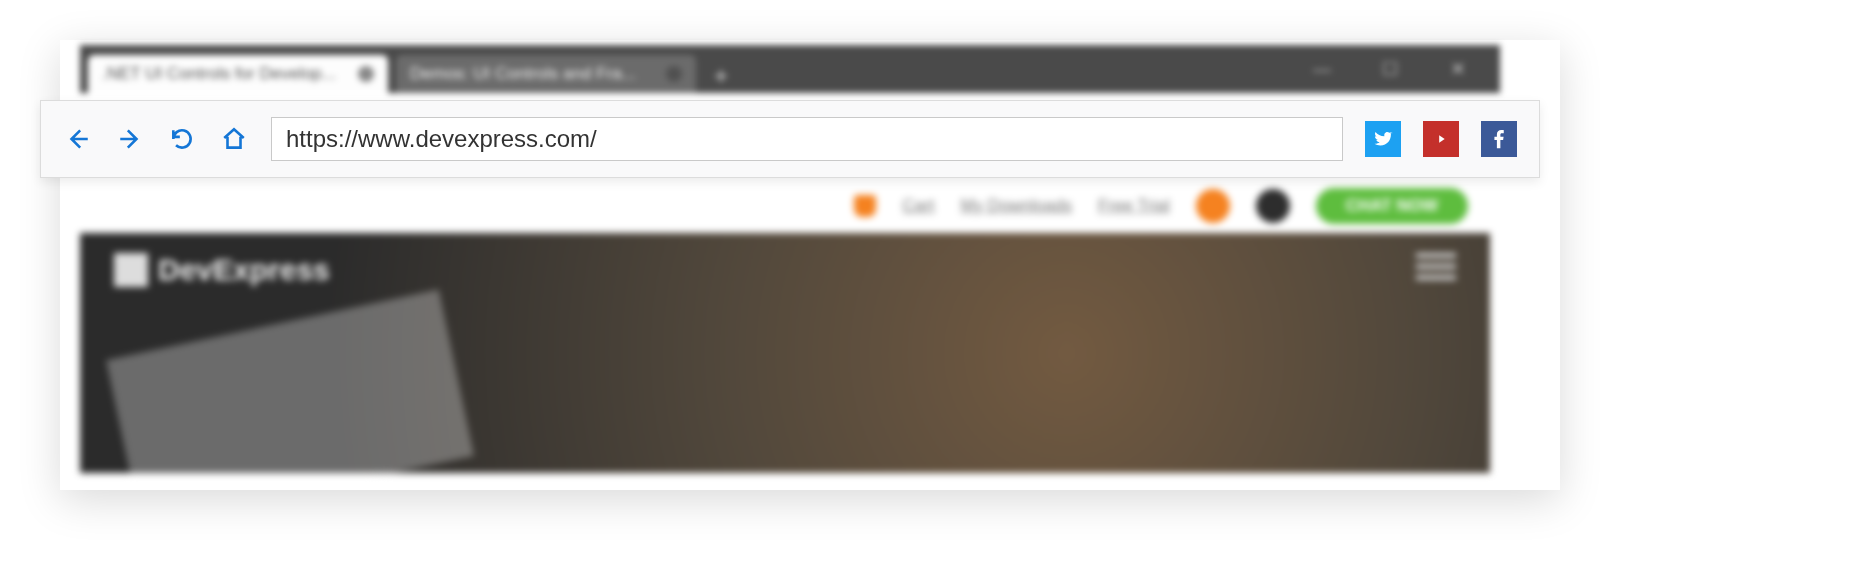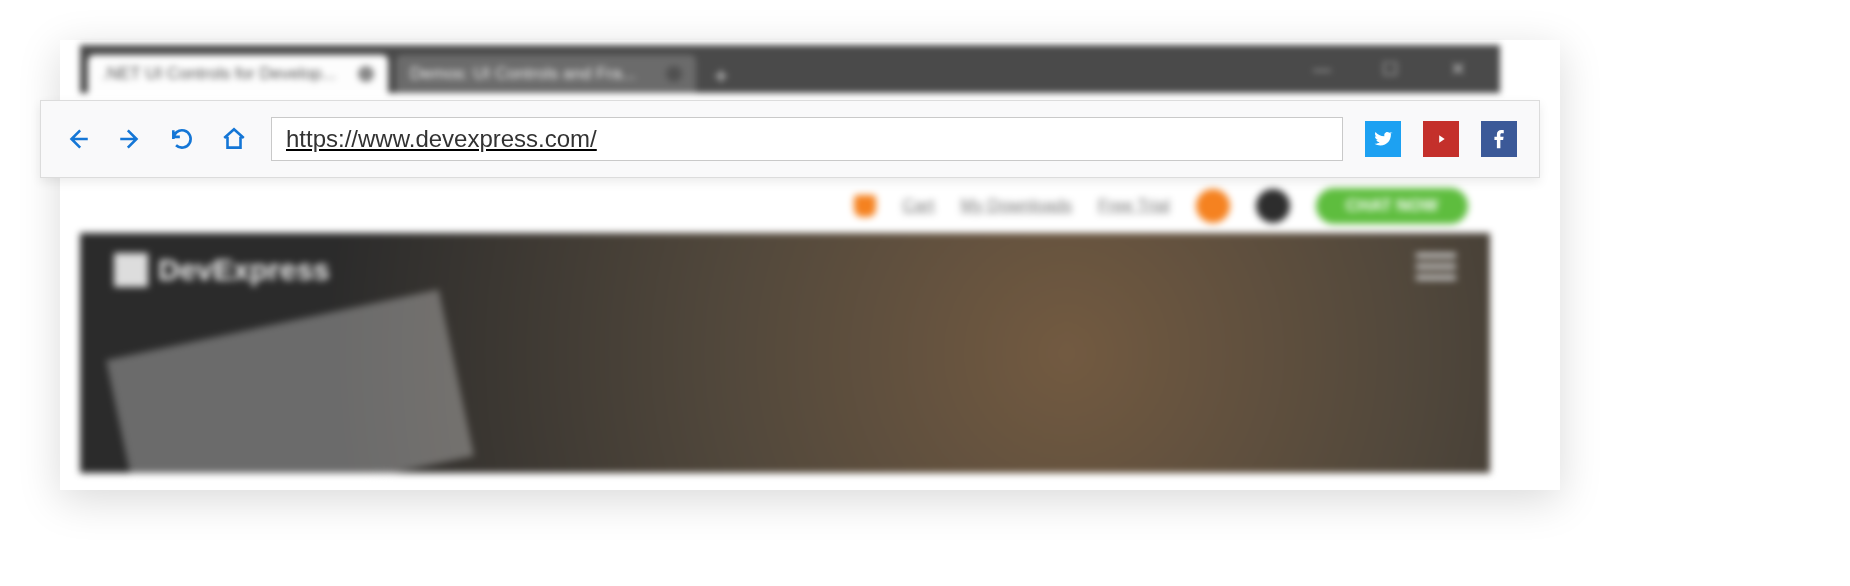--- a/index.html
+++ b/index.html
@@ -77,21 +77,20 @@
     width: 1500px;
     height: 78px;
     background: #f9f9fa;
     border: 1px solid #dcdcdc;
     box-shadow: 0 4px 10px rgba(0,0,0,0.08);
     display: flex;
     align-items: center;
     padding: 0 22px;
     gap: 22px;
     z-index: 10;
-    text-decoration: underline;
   }
   .nav-btn {
     width: 30px; height: 30px;
     display: flex; align-items: center; justify-content: center;
     color: #1476d6;
     cursor: pointer;
   }
   .nav-btn svg { width: 26px; height: 26px; }
   .url-input {
     flex: 1;

